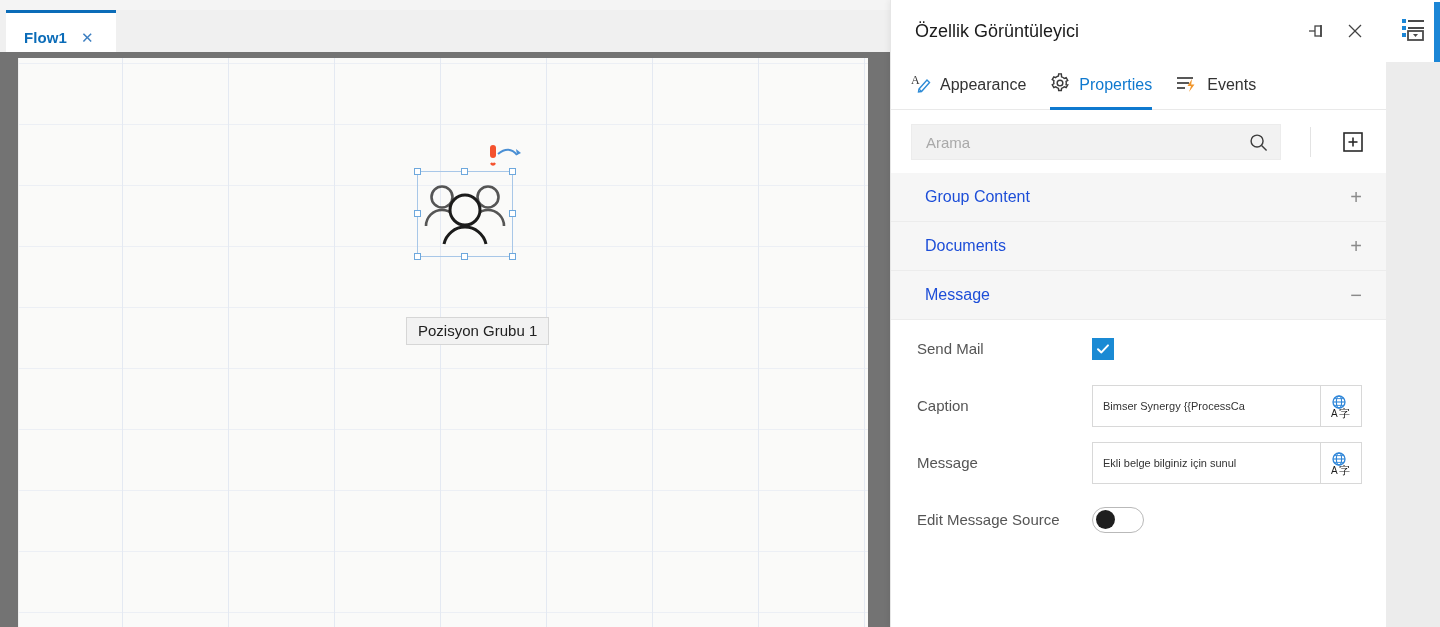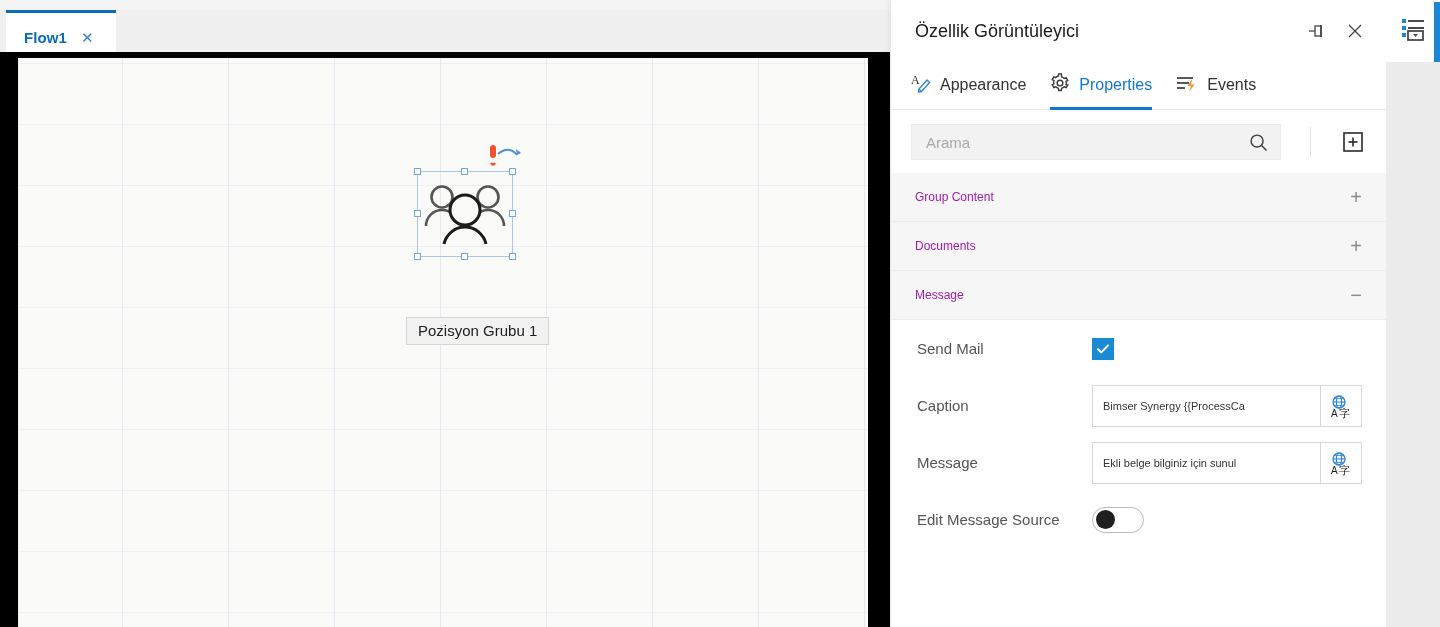--- a/index.html
+++ b/index.html
@@ -40,21 +40,21 @@
     border-top: 3px solid #0b6cb8;
     display: flex; align-items: center; gap: 14px;
     cursor: pointer;
   }
   .tab-label { font-size: 15px; font-weight: bold; color: #0b6cb8; letter-spacing: .1px; }
   .tab-close { font-size: 15px; color: #3d7fc1; line-height: 1; font-weight: 400; cursor: pointer; }
 
   
   .canvas-wrap {
     position: absolute; top: 52px; left: 0; width: 890px; height: 575px;
-    background: #000000;
+    background: #737373;
   }
   .canvas {
     position: absolute; top: 6px; left: 18px;
     width: 850px; height: 569px;
     background-color: #fafaf9;
     background-image:
       linear-gradient(to right, #e4e9f2 1px, transparent 1px),
       linear-gradient(to bottom, #eceff5 1px, transparent 1px);
     background-size: 106px 61px;
     background-position: -3px 5px;
@@ -150,21 +150,21 @@
   }
 
   
   .acc-head {
     height: 49px; display: flex; align-items: center;
     justify-content: space-between;
     padding: 0 24px 0 24px;
     background: #f6f6f6; border-bottom: 1px solid #ececec;
     cursor: pointer;
   }
-  .acc-title { font-size: 12px; color: #a21caf; }
+  .acc-title { font-size: 16px; color: #1d4ed8; margin-left: 10px; }
   .acc-sign { font-size: 20px; color: #8a8a8a; line-height: 1; font-weight: 300; }
 
   
   .prow {
     display: flex; align-items: center; min-height: 57px; padding: 0 24px 0 26px;
   }
   .plabel { width: 175px; flex-shrink: 0; font-size: 15px; color: #555; }
   .pctl { flex: 1; display: flex; align-items: center; }
 
   .chk {

